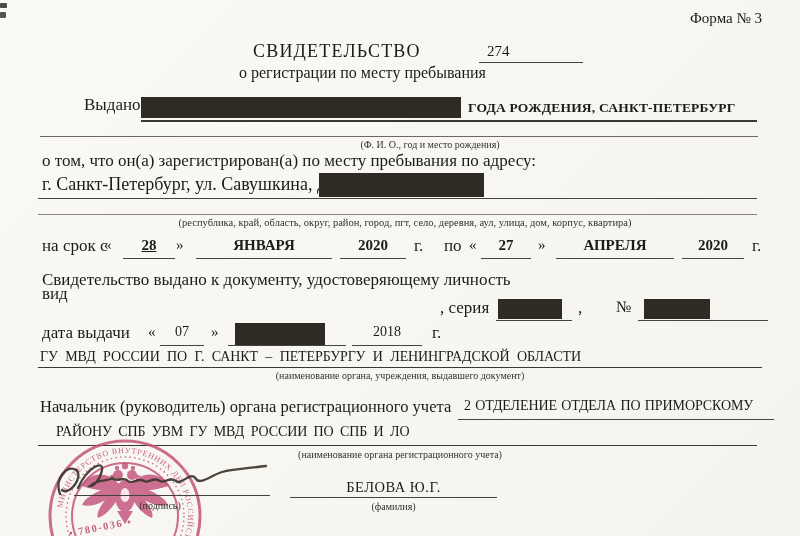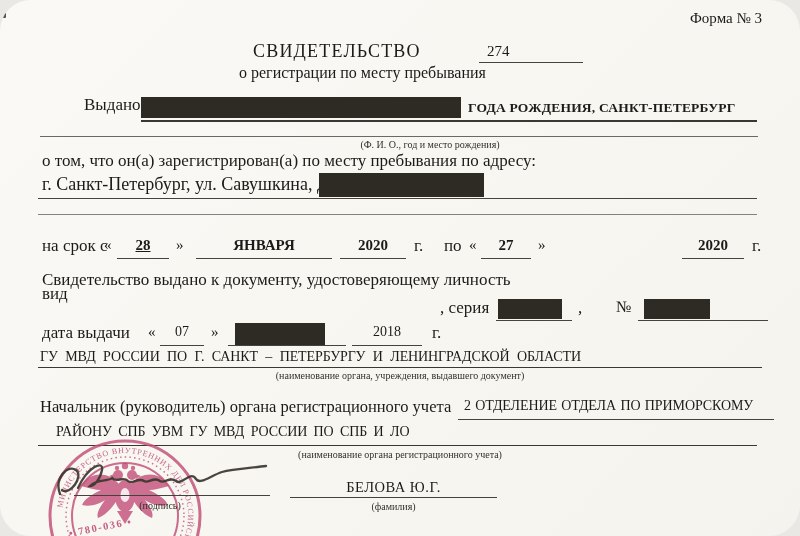--- a/index.html
+++ b/index.html
@@ -1,21 +1,20 @@
 <!DOCTYPE html>
 <html><head>
 <meta charset="utf-8">
 <style>
   html,body{margin:0;padding:0;background:#e9e8e4;}
   .page{
     position:relative;width:800px;height:536px;overflow:hidden;
     background:linear-gradient(135deg,#faf9f5 0%,#f7f6f1 55%,#f4f3ee 100%);
     font-family:"Liberation Serif","DejaVu Serif",serif;
     color:#1c1b19;
-    border-radius:31px;
   }
   .abs{position:absolute;}
   .lab{font-size:17px;white-space:nowrap;}
   .cap{font-size:10px;color:#33312c;text-align:center;white-space:nowrap;}
   .seg{border-bottom:1.6px solid #45433e;text-align:center;white-space:nowrap;}
   .valb{font-weight:bold;font-size:15px;}
   .rule{border-top:1.4px solid #55534d;height:0;}
   .redact{position:absolute;background:#2e2b25;}
   .caps{font-size:13.5px;letter-spacing:-0.1px;white-space:nowrap;}
   .quote{font-size:15px;color:#23221f;}
@@ -40,32 +39,34 @@
   </div>
   <div class="abs rule" style="left:40px;top:136px;width:718px;border-top-color:#6b6962;"></div>
   <div class="abs cap" style="left:130px;top:139px;width:600px;">(Ф. И. О., год и место рождения)</div>
 
   <div class="abs lab" style="left:42px;top:151px;">о том, что он(а) зарегистрирован(а) по месту пребывания по адресу:</div>
   <div class="abs" style="left:38px;top:172px;width:719px;height:26px;border-bottom:1.6px solid #45433e;">
     <div class="abs" style="left:4px;top:2px;font-size:18px;white-space:nowrap;">г. Санкт-Петербург, ул. Савушкина, дом</div>
     <div class="redact" style="left:281px;top:1px;width:165px;height:24px;"></div>
   </div>
   <div class="abs rule" style="left:38px;top:214px;width:719px;border-top-color:#85837b;"></div>
+  <div class="abs cap" style="left:100px;top:217px;width:610px;font-size:10.5px;">(республика, край, область, округ, район, город, пгт, село, деревня, аул, улица, дом, корпус, квартира)</div>
 
   <div class="abs lab" style="left:42px;top:236px;">на срок с</div>
   <span class="abs quote" style="left:104px;top:237px;">«</span>
-  <div class="abs seg valb" style="left:117px;top:237px;width:52px;height:21px;text-decoration:underline;">28</div>
+  <div class="abs seg valb" style="left:123px;top:237px;width:52px;height:21px;text-decoration:underline;">28</div>
   <span class="abs quote" style="left:176px;top:237px;">»</span>
   <div class="abs seg valb" style="left:196px;top:237px;width:136px;height:21px;">ЯНВАРЯ</div>
   <div class="abs seg valb" style="left:340px;top:237px;width:66px;height:21px;">2020</div>
   <span class="abs lab" style="left:414px;top:236px;">г.</span>
   <span class="abs lab" style="left:444px;top:236px;">по</span>
   <span class="abs quote" style="left:469px;top:237px;">«</span>
   <div class="abs seg valb" style="left:481px;top:237px;width:50px;height:21px;">27</div>
   <span class="abs quote" style="left:538px;top:237px;">»</span>
+  <div class="abs seg valb" style="left:556px;top:237px;width:118px;height:21px;">АПРЕЛЯ</div>
   <div class="abs seg valb" style="left:682px;top:237px;width:62px;height:21px;">2020</div>
   <span class="abs lab" style="left:752px;top:236px;">г.</span>
 
   <div class="abs lab" style="left:42px;top:270px;">Свидетельство выдано к документу, удостоверяющему личность</div>
 
   <div class="abs lab" style="left:42px;top:284px;">вид</div>
   <div class="abs lab" style="left:440px;top:298px;">, серия</div>
   <div class="abs seg" style="left:496px;top:299px;width:76px;height:21px;">
     <div class="redact" style="left:2px;top:0;width:64px;height:20px;"></div>
   </div>

